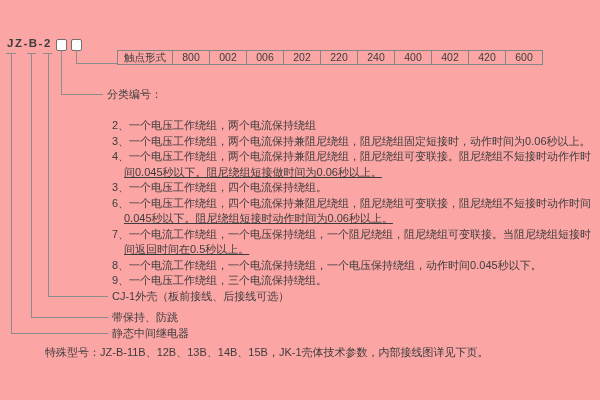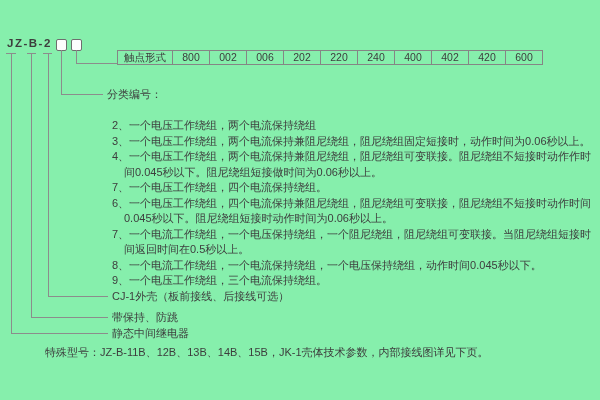--- a/index.html
+++ b/index.html
@@ -1,17 +1,17 @@
 <!DOCTYPE html>
 <html><head>
 <meta charset="utf-8">
 <style>
   html,body{margin:0;padding:0;background:#ffffff;}
   .canvas{
-    position:relative;width:600px;height:400px;background:#86efac;overflow:hidden;
+    position:relative;width:600px;height:400px;background:#fca5a5;overflow:hidden;
     font-family:"Liberation Sans","DejaVu Sans",sans-serif;color:#3d3d3d;
   }
   
   .model-code{
     position:absolute;left:7px;top:37px;font-size:11.5px;font-weight:600;
     letter-spacing:1.5px;color:#3d3d3d;white-space:nowrap;
   }
   .cbox{
     position:absolute;width:9px;height:10px;border:1.5px solid #6e6e6e;
     border-radius:2px;background:#fdfdfd;
@@ -30,21 +30,21 @@
     border:1px solid #858585;width:36px;height:13px;padding:0;
     text-align:center;line-height:13px;overflow:hidden;
   }
   .ctable td.hdr{width:54px;}
   
   .line{
     position:absolute;left:112px;font-size:11px;line-height:13px;
     white-space:nowrap;color:#3d3d3d;
   }
   .line.heading{left:107px;}
-  .line.cont{left:124px;}
+  .line.cont{left:124px;text-decoration:underline;}
   .line.footer{left:45px;}
 </style>
 </head>
 <body>
 
 <div class="canvas">
 
   <span class="model-code">JZ-B-2</span>
   <span class="cbox b1"></span>
   <span class="cbox b2"></span>
@@ -84,21 +84,21 @@
       <td>600</td>
     </tr>
   </tbody>
     </table>
 
   <div class="line heading" style="top:88px;">分类编号：</div>
   <div class="line" style="top:119px;">2、一个电压工作绕组，两个电流保持绕组</div>
   <div class="line" style="top:135px;">3、一个电压工作绕组，两个电流保持兼阻尼绕组，阻尼绕组固定短接时，动作时间为0.06秒以上。</div>
   <div class="line" style="top:150px;">4、一个电压工作绕组，两个电流保持兼阻尼绕组，阻尼绕组可变联接。阻尼绕组不短接时动作作时</div>
   <div class="line cont" style="top:166px;">间0.045秒以下。阻尼绕组短接做时间为0.06秒以上。</div>
-  <div class="line" style="top:181px;">7、一个电压工作绕组，四个电流保持绕组。</div>
+  <div class="line" style="top:181px;">3、一个电压工作绕组，四个电流保持绕组。</div>
   <div class="line" style="top:197px;">6、一个电压工作绕组，四个电流保持兼阻尼绕组，阻尼绕组可变联接，阻尼绕组不短接时动作时间</div>
   <div class="line cont" style="top:212px;">0.045秒以下。阻尼绕组短接时动作时间为0.06秒以上。</div>
   <div class="line" style="top:228px;">7、一个电流工作绕组，一个电压保持绕组，一个阻尼绕组，阻尼绕组可变联接。当阻尼绕组短接时</div>
   <div class="line cont" style="top:243px;">间返回时间在0.5秒以上。</div>
   <div class="line" style="top:259px;">8、一个电流工作绕组，一个电流保持绕组，一个电压保持绕组，动作时间0.045秒以下。</div>
   <div class="line" style="top:274px;">9、一个电压工作绕组，三个电流保持绕组。</div>
 
   <div class="line" style="top:290px;">CJ-1外壳（板前接线、后接线可选）</div>
   <div class="line" style="top:311px;">带保持、防跳</div>
   <div class="line" style="top:327px;">静态中间继电器</div>

